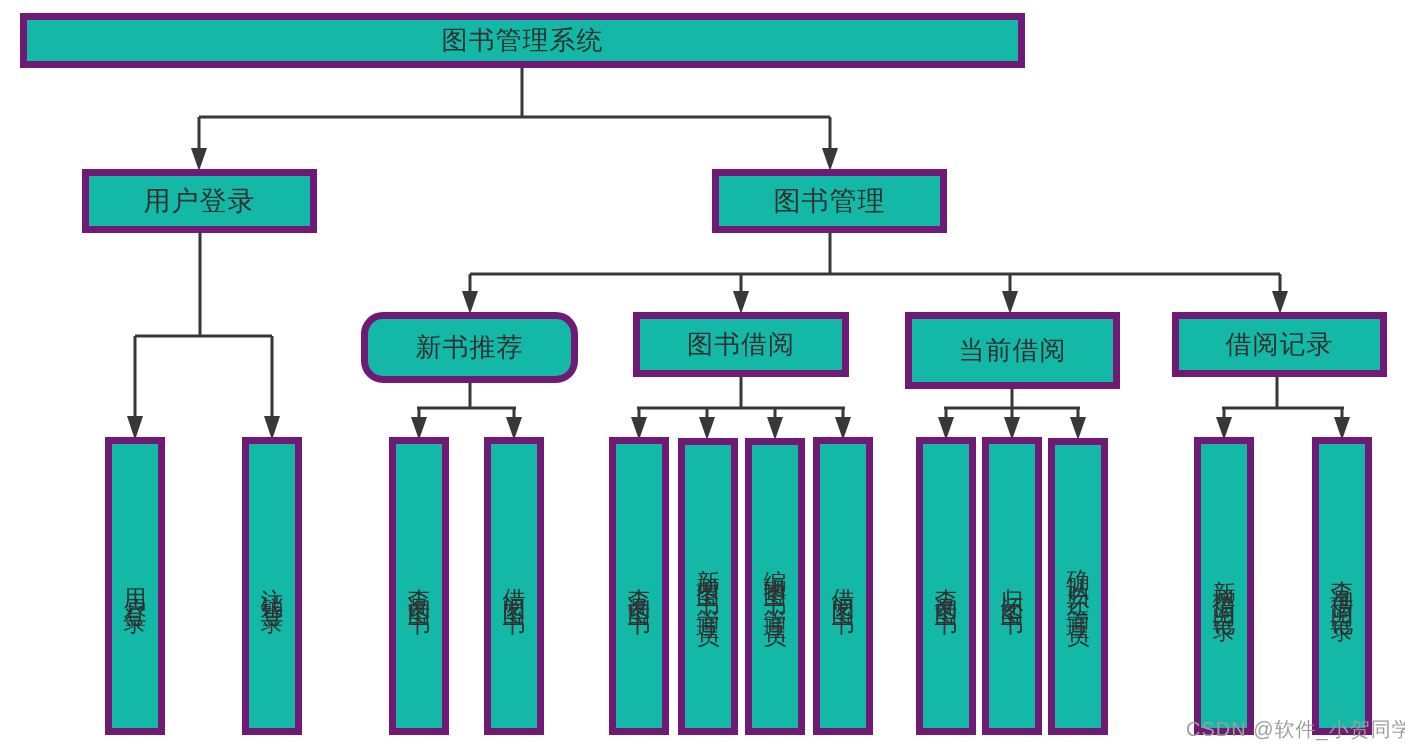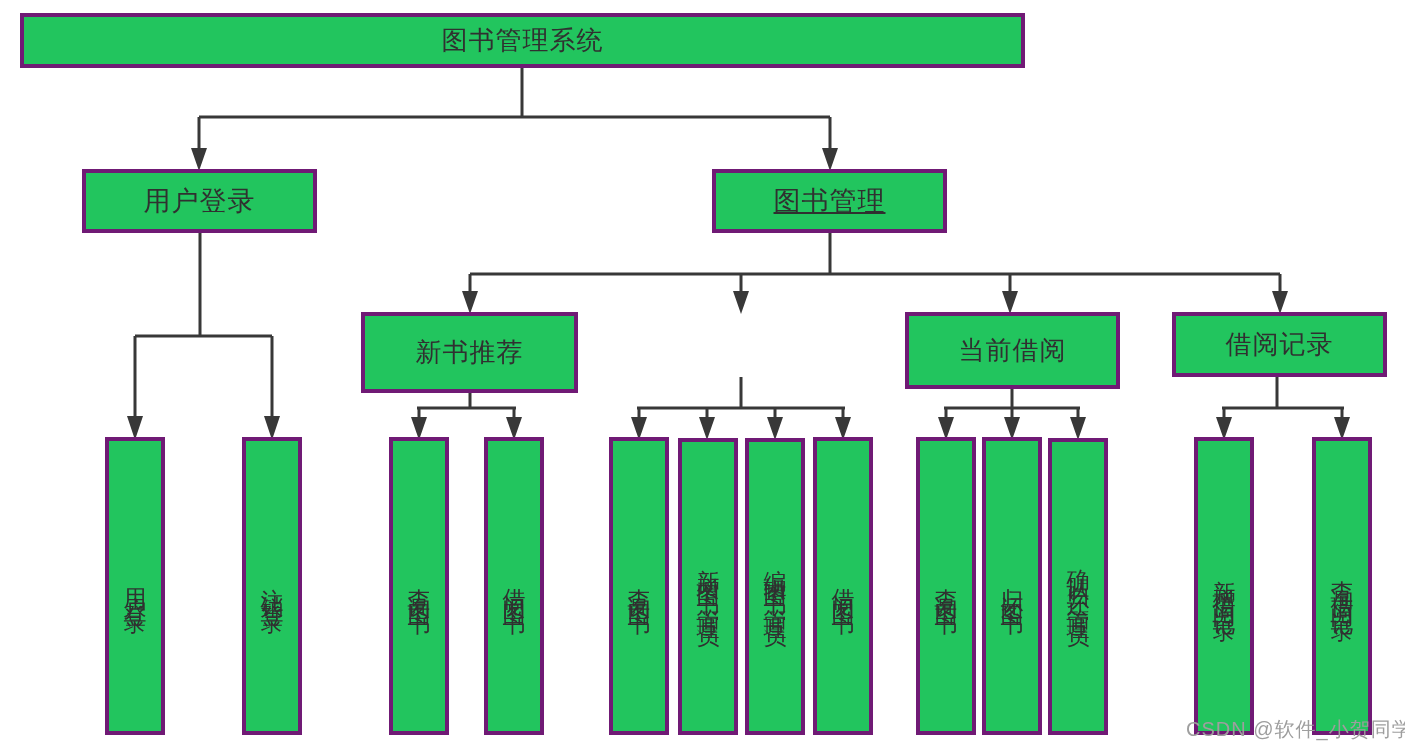--- a/index.html
+++ b/index.html
@@ -13,22 +13,22 @@
   }
   .connectors {
     position: absolute;
     left: 0; top: 0;
     width: 1405px; height: 747px;
     pointer-events: none;
   }
   .box {
     position: absolute;
     box-sizing: border-box;
-    border: 4px solid #701a75;
-    background: #22c55e;
+    border: 7px solid #701a75;
+    background: #14b8a6;
     display: flex;
     align-items: center;
     justify-content: center;
     color: #303030;
     letter-spacing: 1px;
     text-align: center;
     white-space: nowrap;
   }
   .lvl0 { font-size: 26px; }
   .lvl1 { font-size: 27px; }
@@ -100,23 +100,24 @@
       <polygon points="1070,417 1086,417 1078,440"></polygon>
 
       <polygon points="1216,417 1232,417 1224,440"></polygon>
       <polygon points="1334,417 1350,417 1342,440"></polygon>
     </g>
   </svg>
 
   <div class="box lvl0" style="left:20px; top:13px; width:1005px; height:55px;">图书管理系统</div>
 
   <div class="box lvl1" style="left:82px; top:169px; width:235px; height:64px;">用户登录</div>
-  <div class="box lvl1" style="left:712px; top:169px; width:235px; height:64px;text-decoration:underline;">图书管理</div>
+  <div class="box lvl1" style="left:712px; top:169px; width:235px; height:64px;">图书管理</div>
 
-  <div class="box lvl2" style="left:361px; top:312px; width:217px; height:81px;">新书推荐</div>
+  <div class="box lvl2" style="left:361px; top:312px; width:217px; height:71px;border-radius:22px;">新书推荐</div>
+  <div class="box lvl2" style="left:633px; top:312px; width:216px; height:65px;">图书借阅</div>
   <div class="box lvl2" style="left:905px; top:312px; width:215px; height:77px;">当前借阅</div>
   <div class="box lvl2" style="left:1172px; top:312px; width:215px; height:65px;">借阅记录</div>
 
   <div class="box vbox" style="left:105px; top:437px; width:60px; height:298px;">用户登录</div>
   <div class="box vbox" style="left:242px; top:437px; width:60px; height:298px;">注销登录</div>
 
   <div class="box vbox" style="left:389px; top:437px; width:60px; height:298px;">查询图书</div>
   <div class="box vbox" style="left:484px; top:437px; width:60px; height:298px;">借阅图书</div>
 
   <div class="box vbox" style="left:609px; top:437px; width:60px; height:298px;">查询图书</div>

